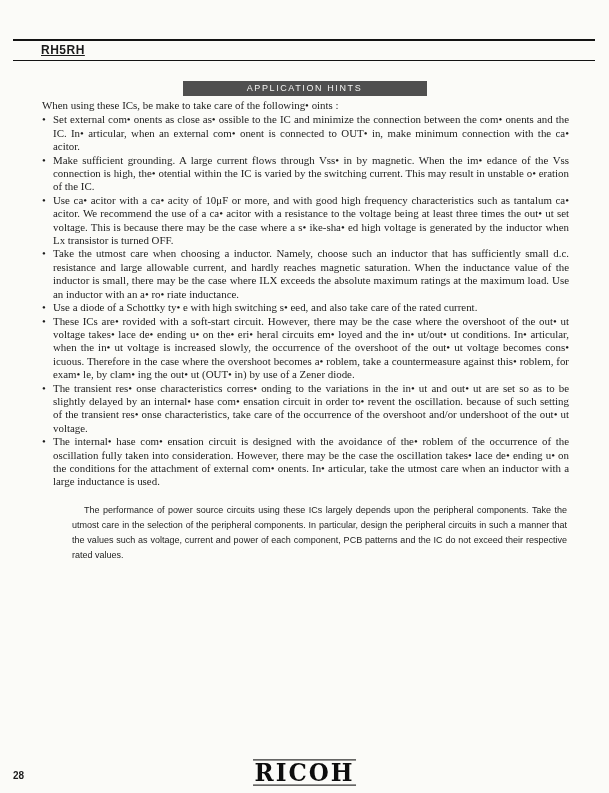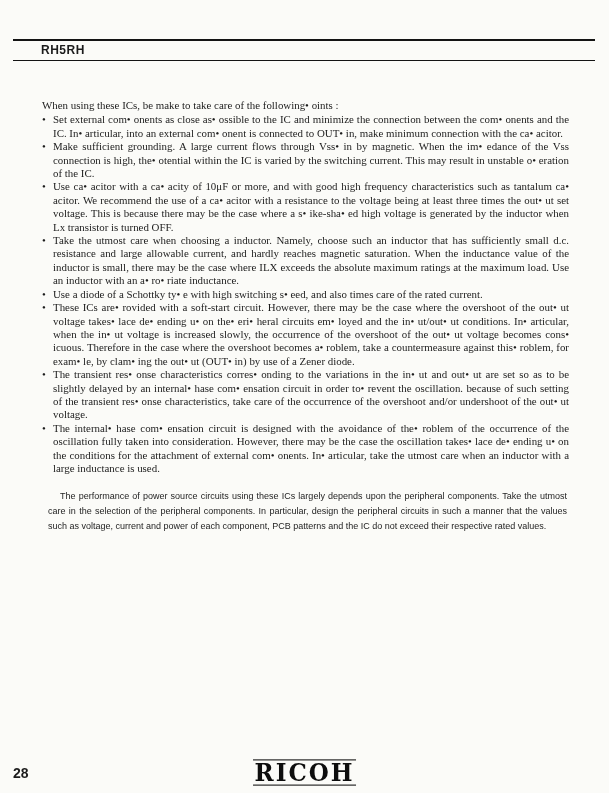--- a/index.html
+++ b/index.html
@@ -15,20 +15,21 @@
   .header {
     position:absolute; top:39px; left:13px; right:14px;
     border-top:2px solid #141414;
     border-bottom:1px solid #141414;
   }
   .header-title {
     font-family:"Liberation Sans",sans-serif;
     font-weight:bold; font-size:12px;
     padding:2px 0 3px 28px;
     letter-spacing:0.5px;
+    text-decoration:underline;
   }
   .section-bar {
     position:absolute; top:81px; left:50%;
     transform:translateX(-50%);
     width:244px;
     background:#4f4f4f;
     color:#f4f4f2;
     font-family:"Liberation Sans",sans-serif;
     font-size:9px; letter-spacing:1.6px;
     text-align:center;
@@ -43,25 +44,26 @@
   .hint { position:relative; padding-left:11px; margin:0; }
   .hint .marker { position:absolute; left:0; top:0; }
   .note {
     margin-top:14px;
     font-family:"Liberation Sans",sans-serif;
     font-size:9px; line-height:15px;
     text-align:justify;
     text-indent:12px;
     color:#242424;
     padding:0 2px 0 6px;
+    margin-left:24px;
   }
   .page-number {
     position:absolute; left:13px; bottom:12px;
     font-family:"Liberation Sans",sans-serif;
-    font-weight:bold; font-size:14px;text-align:center;
+    font-weight:bold; font-size:10px;text-align:center;
   }
   .logo {
     position:absolute; bottom:8px; left:50%;
     transform:translateX(-50%) scaleY(1.05);
     font-family:"DejaVu Serif",serif;
     font-weight:bold; font-size:23px;
     letter-spacing:2px;
     color:#0d0d0d;
     border-top:1px solid #0d0d0d;
     border-bottom:1px solid #0d0d0d;
@@ -71,43 +73,44 @@
 </style>
 </head>
 <body>
 
 <div class="page">
 
   <div class="header">
     <div class="header-title">RH5RH</div>
   </div>
 
+  <div class="section-bar">APPLICATION HINTS</div>
 
   <div class="body-text">
     <p class="intro">When using these ICs, be make to take care of the following• oints :</p>
 
     <div class="hint">
       <span class="marker">•</span>
-      <span>Set external com• onents as close as• ossible to the IC and minimize the connection between the com• onents and the IC.  In• articular, into an external com• onent is connected to OUT• in, make minimum connection with the ca• acitor.</span>
+      <span>Set external com• onents as close as• ossible to the IC and minimize the connection between the com• onents and the IC.  In• articular, when an external com• onent is connected to OUT• in, make minimum connection with the ca• acitor.</span>
     </div>
     <div class="hint">
       <span class="marker">•</span>
       <span>Make sufficient grounding.  A large current flows through Vss• in by magnetic.  When the im• edance of the Vss connection is high, the• otential within the IC is varied by the switching current.  This may result in unstable o• eration of the IC.</span>
     </div>
     <div class="hint">
       <span class="marker">•</span>
       <span>Use ca• acitor with a ca• acity of 10μF or more, and with good high frequency characteristics such as tantalum  ca• acitor.  We recommend the use of a ca• acitor with a resistance to the voltage being at least three times the out• ut set voltage.  This is because there may be the case where a s• ike-sha• ed high voltage is generated by the inductor when Lx transistor is turned OFF.</span>
     </div>
     <div class="hint">
       <span class="marker">•</span>
       <span>Take the utmost care when choosing a inductor.  Namely, choose such an inductor that has sufficiently small d.c. resistance and large allowable current, and hardly reaches magnetic saturation.  When the inductance value of the inductor is small, there may be the case where ILX exceeds the absolute maximum ratings at the maximum load.  Use an inductor with an a• ro• riate inductance.</span>
     </div>
     <div class="hint">
       <span class="marker">•</span>
-      <span>Use a diode of a Schottky ty• e with high switching s• eed, and also times care of the rated current.</span>
+      <span>Use a diode of a Schottky ty• e with high switching s• eed, and also take care of the rated current.</span>
     </div>
     <div class="hint">
       <span class="marker">•</span>
       <span>These ICs are• rovided with a soft-start circuit.  However, there may be the case where the overshoot of the out• ut voltage takes• lace de• ending u• on the• eri• heral circuits em• loyed and the in• ut/out• ut conditions.  In• articular, when the in• ut voltage is increased slowly, the occurrence of the overshoot of the out• ut voltage becomes cons• icuous.  Therefore in the case where the overshoot becomes a• roblem, take a countermeasure against this• roblem, for exam• le, by clam• ing the out• ut (OUT• in) by use of a Zener diode.</span>
     </div>
     <div class="hint">
       <span class="marker">•</span>
       <span>The transient res• onse characteristics  corres• onding to the variations in the in• ut and out• ut are set so as to be slightly delayed by an internal• hase com• ensation circuit in order to• revent the oscillation. because of such setting of the transient res• onse characteristics, take care of the occurrence of the overshoot and/or undershoot of the out• ut voltage.</span>
     </div>
     <div class="hint">

